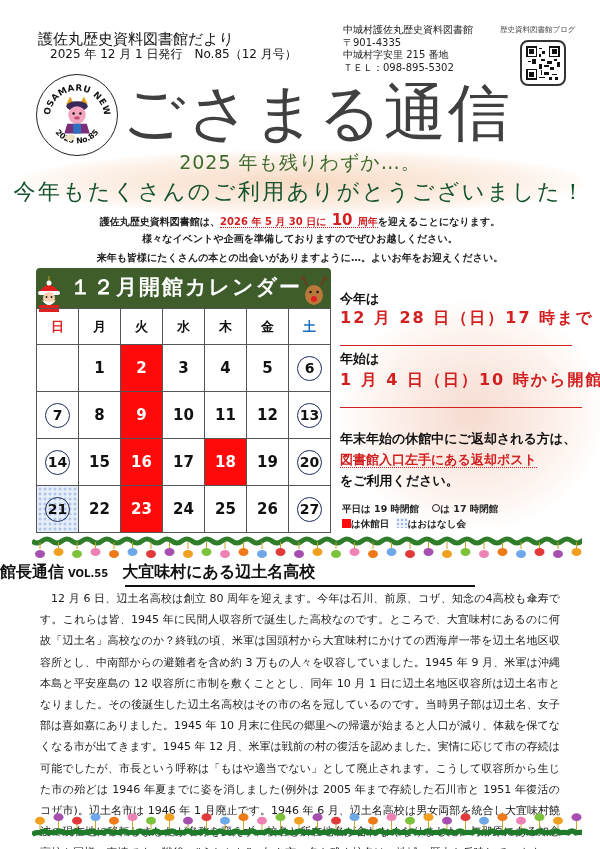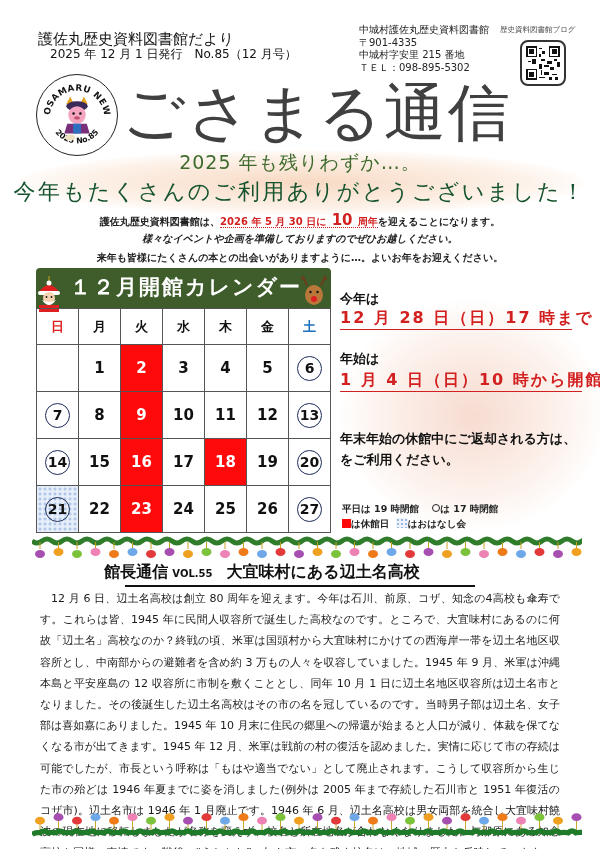--- a/index.html
+++ b/index.html
@@ -4,39 +4,39 @@
 <style>
   * { box-sizing: border-box; margin: 0; padding: 0; }
   html, body { width: 600px; height: 849px; background: #ffffff; overflow: hidden; }
   body { position: relative; font-family: "DejaVu Sans", "Liberation Sans", sans-serif; color: #111; }
 
   .abs { position: absolute; }
 
   
   .hdr-pub { left: 38px; top: 30px; font-size: 15px; line-height: 18px; color: #111; white-space: nowrap; }
   .hdr-date { left: 50px; top: 45px; font-size: 12px; line-height: 18px; white-space: nowrap; }
-  .hdr-addr { left: 343px; top: 24px; font-size: 10px; line-height: 12.5px; color: #222; white-space: nowrap; margin-left: 16px; }
+  .hdr-addr { left: 343px; top: 24px; font-size: 10px; line-height: 12.5px; color: #222; white-space: nowrap; }
   .hdr-blog { left: 500px; top: 25px; font-size: 7.5px; color: #444; white-space: nowrap; }
   .qr { left: 520px; top: 40px; width: 46px; height: 46px; border: 2px solid #333; border-radius: 8px; background: #fff; padding: 4px; }
   .qr svg { width: 100%; height: 100%; display: block; }
 
   .badge { left: 36px; top: 74px; width: 82px; height: 82px; border-radius: 50%; border: 1.5px solid #222; background: #fff; overflow: hidden; }
   .badge svg { width: 100%; height: 100%; display: block; }
 
   .title { left: 122px; top: 78px; font-size: 62px; line-height: 70px; color: #404040; font-weight: 400; letter-spacing: 2px; white-space: nowrap; font-family: "DejaVu Sans", sans-serif; }
 
   
   .band { left: 20px; top: 150px; width: 565px; height: 65px; border-radius: 50%;
           background: radial-gradient(ellipse at center, rgba(245,205,175,0.75) 0%, rgba(250,225,205,0.45) 55%, rgba(255,255,255,0) 75%); }
   .msg1 { left: 0; width: 600px; top: 151px; text-align: center; font-size: 19px; line-height: 22px; color: #3e6b2d; letter-spacing: 1px; }
   .msg2 { left: 0; width: 600px; top: 178px; text-align: center; font-size: 22px; line-height: 28px; color: #14532d; letter-spacing: 2.5px; white-space: nowrap; }
 
   .ann { left: 0; width: 600px; text-align: center; font-size: 10px; line-height: 14px; color: #222; font-weight: bold; white-space: nowrap; }
   .ann1 { top: 213px; }
-  .ann2 { top: 232px; font-style: italic; }
+  .ann2 { top: 232px; }
   .ann3 { top: 251px; }
   .ann .red { color: #d21f1f; border-bottom: 1.5px dotted #d21f1f; }
   .ann .red .big { font-size: 15px; }
 
   
   .cal-head { left: 36px; top: 268px; width: 295px; height: 40px; background: #3e5d2a; border-radius: 4px 4px 0 0; }
   .cal-head-text { left: 70px; top: 272px; font-size: 21px; line-height: 30px; color: #fff; font-weight: bold; letter-spacing: 2px; white-space: nowrap; }
   .santa { left: 34px; top: 276px; width: 30px; height: 36px; }
   .reindeer { left: 299px; top: 272px; width: 30px; height: 36px; }
 
@@ -51,39 +51,39 @@
      background-image: radial-gradient(#9fb8e0 1px, transparent 1.2px);
      background-size: 5px 5px; margin-top: 26px; }
   .circ { display: inline-block; width: 25px; height: 25px; border: 1.5px solid #1c2b5a; border-radius: 50%; line-height: 22px; font-size: 14px; }
 
   
   .glow { left: 340px; top: 300px; width: 265px; height: 230px; border-radius: 50%;
           background: radial-gradient(ellipse at center, rgba(240,190,170,0.55) 0%, rgba(248,220,205,0.35) 50%, rgba(255,255,255,0) 72%); }
   .r-lab { left: 340px; font-size: 13px; font-weight: bold; color: #111; }
   .r-lab1 { top: 290px; }
   .r-lab2 { top: 350px; }
-  .r-big { left: 340px; font-size: 16px; font-weight: bold; color: #d21f1f; letter-spacing: 2px; border-bottom: 1.5px solid #d21f1f; padding-bottom: 0; white-space: nowrap; }
+  .r-big { left: 340px; font-size: 16px; font-weight: bold; color: #d21f1f; letter-spacing: 2px; border-bottom: 1.5px solid #d21f1f; padding-bottom: 16px; white-space: nowrap; }
   .r-big1 { top: 308px; width: 232px; }
   .r-big2 { top: 370px; width: 242px; }
   .r-ret { left: 340px; top: 428px; font-size: 13px; font-weight: bold; line-height: 21px; color: #111; white-space: nowrap; }
   .r-ret .red { color: #d21f1f; border-bottom: 1.5px dotted #d21f1f; }
   .r-legend { left: 342px; top: 501px; font-size: 9.5px; font-weight: bold; line-height: 15px; color: #222; white-space: nowrap; }
   .lg-red { display: inline-block; width: 9px; height: 9px; background: #ff0a0a; vertical-align: -1px; }
   .lg-blue { display: inline-block; width: 12px; height: 10px; vertical-align: -1px; background-color: #eef3fb;
      background-image: radial-gradient(#9fb8e0 1px, transparent 1.2px); background-size: 4px 4px; }
   .lg-circle { display: inline-block; width: 8px; height: 8px; border: 1px solid #222; border-radius: 50%; vertical-align: 0px; }
 
   
   .garland { left: 32px; width: 550px; height: 26px; }
   .garland svg { width: 100%; height: 100%; display: block; }
   .garland-top { top: 535px; }
   .garland-bot { top: 812px; }
 
   
-  .col-title { left: 0; width: 524px; top: 562px; text-align: center; font-size: 16px; font-weight: bold; color: #111; white-space: nowrap; }
+  .col-title { left: 0; width: 524px; top: 562px; font-size: 16px; font-weight: bold; color: #111; white-space: nowrap; }
   .col-title .vol { font-size: 10px; font-weight: bold; margin: 0 14px 0 4px; }
   .col-rule { left: 125px; top: 585px; width: 350px; height: 2px; background: #111; }
   .col-body { left: 40px; top: 588px; width: 520px; font-size: 11px; line-height: 21.2px; color: #1a1a1a; text-align: justify; text-indent: 1em; }
 </style>
 </head>
 <body>
 
 <div class="abs hdr-pub">護佐丸歴史資料図書館だより</div>
 <div class="abs hdr-date">2025 年 12 月 1 日発行　No.85（12 月号）</div>
 
@@ -244,20 +244,21 @@
 </table>
 
 <div class="abs glow"></div>
 <div class="abs r-lab r-lab1">今年は</div>
 <div class="abs r-big r-big1">12 月 28 日（日）17 時まで</div>
 <div class="abs r-lab r-lab2">年始は</div>
 <div class="abs r-big r-big2">1 月 4 日（日）10 時から開館</div>
 
 <div class="abs r-ret">
   <div>年末年始の休館中にご返却される方は、</div>
+  <div><span class="red">図書館入口左手にある返却ポスト</span></div>
   <div>をご利用ください。</div>
 </div>
 
 <div class="abs r-legend">
   <div>
     <span>平日は 19 時閉館</span>
     &nbsp;&nbsp;&nbsp;<span class="lg-circle"></span><span>は 17 時閉館</span>
   </div>
   <div>
     <span class="lg-red"></span><span>は休館日</span>

